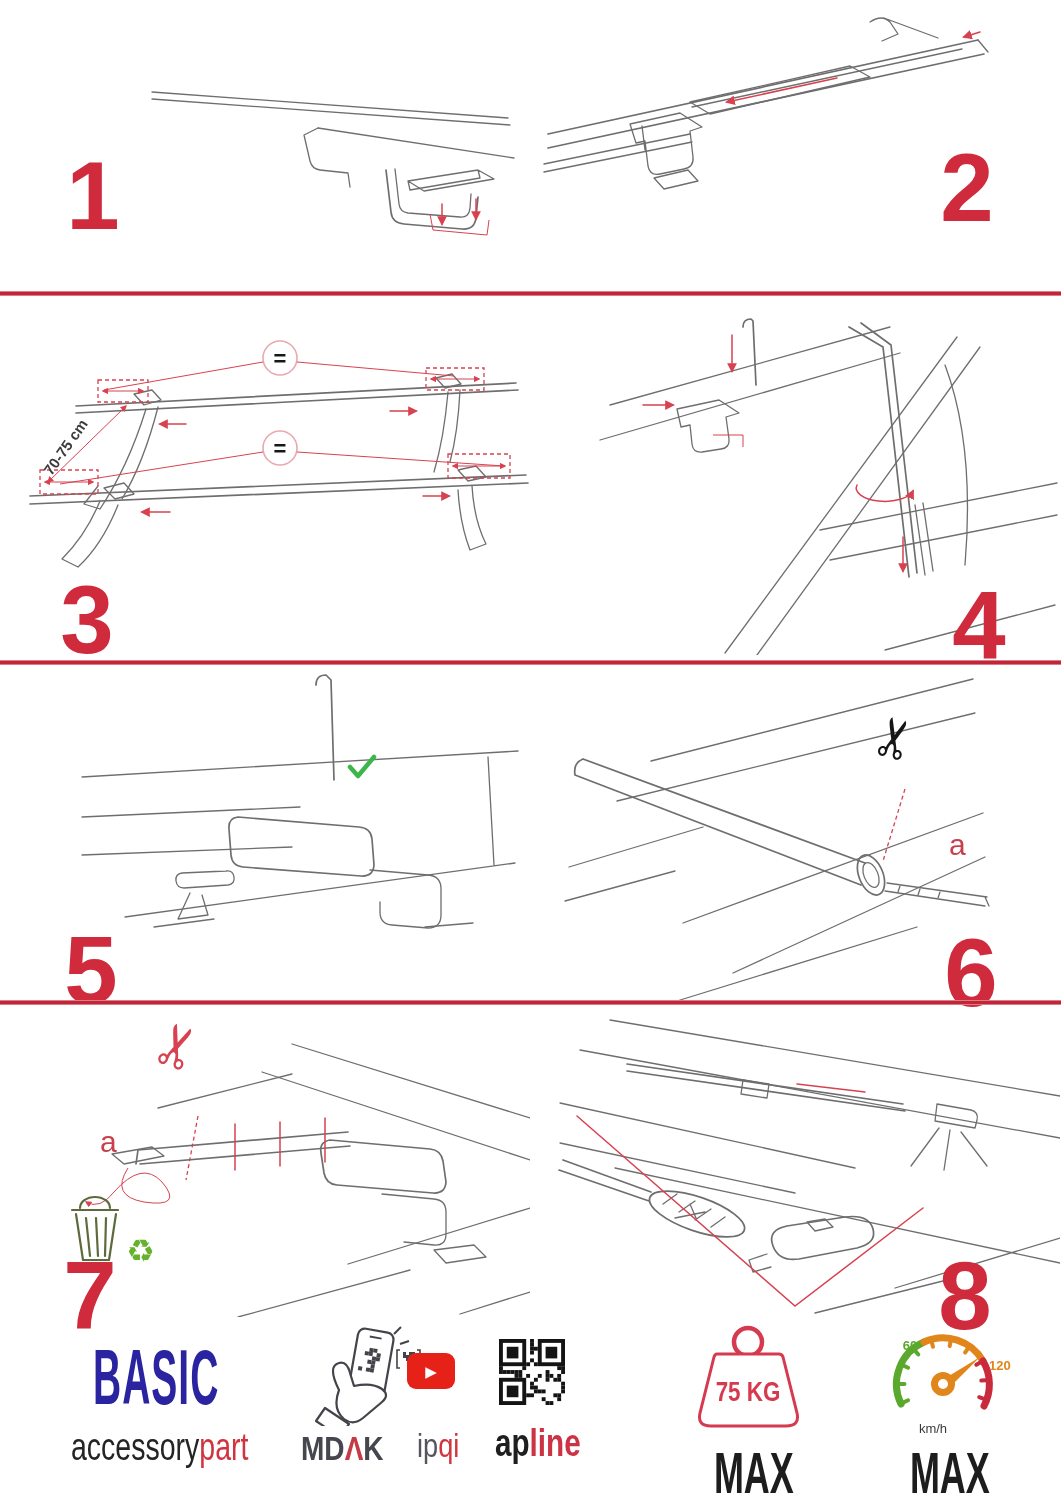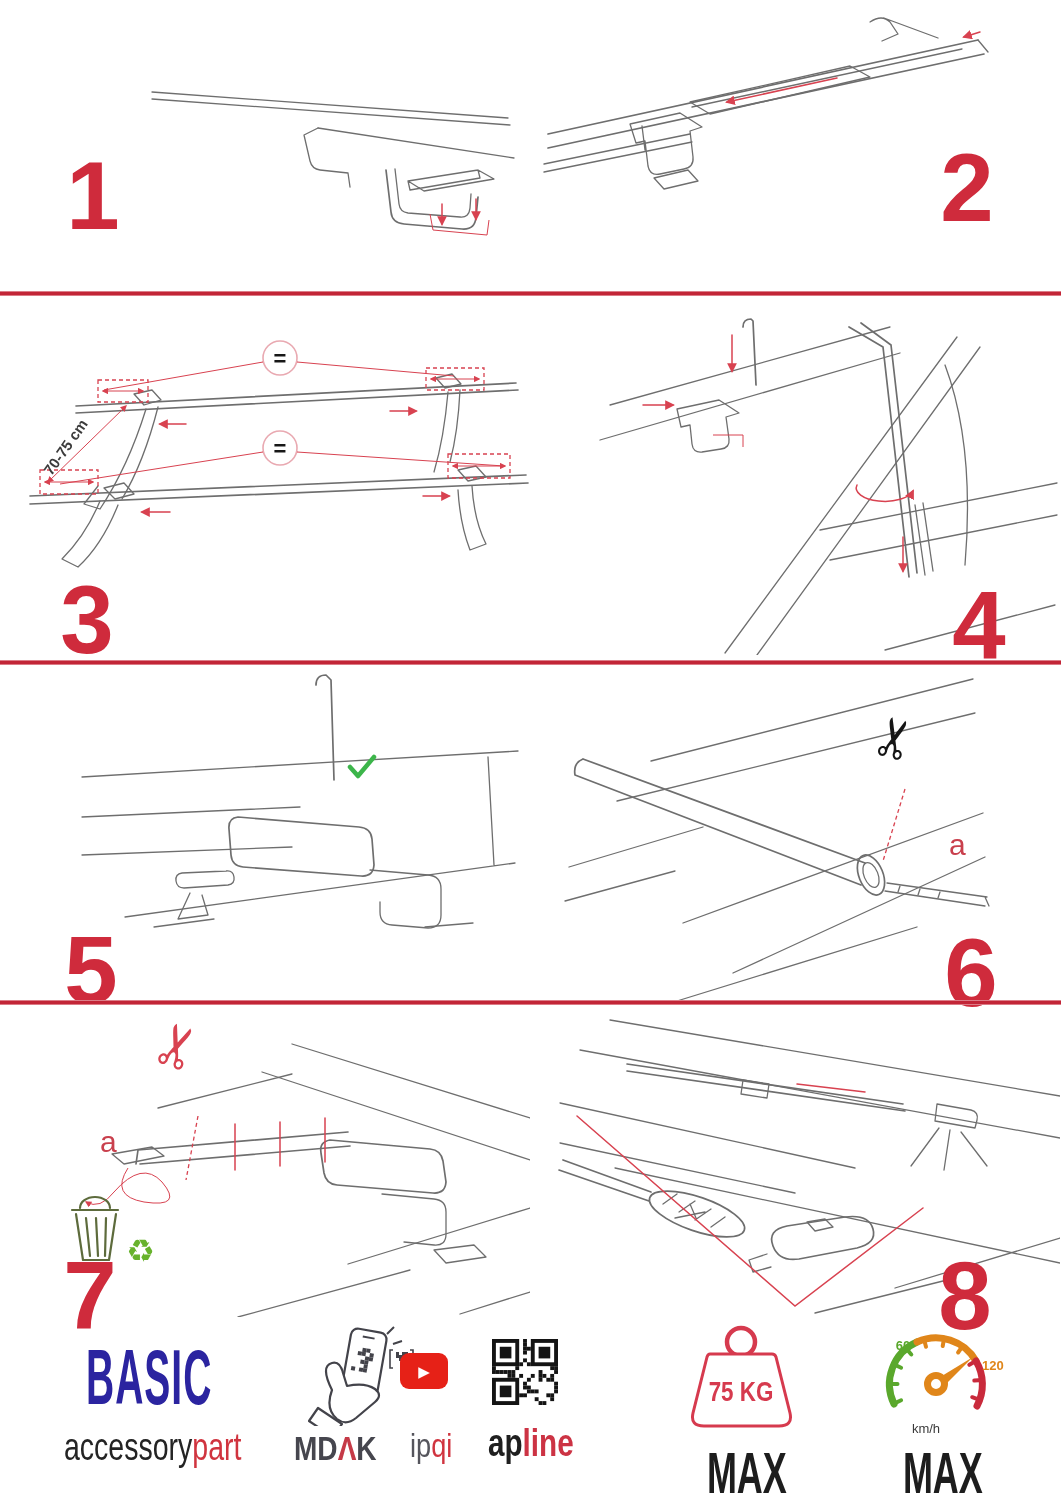--- a/index.html
+++ b/index.html
@@ -17,21 +17,21 @@
   .r{stroke:#d84250;fill:none;stroke-width:1.5;stroke-linecap:round;}
   .rthin{stroke:#d84250;fill:none;stroke-width:1;}
   .rdash{stroke:#d84250;fill:none;stroke-width:1.3;stroke-dasharray:4 3;}
   .pink{stroke:#e9a9b1;fill:#ffffff;stroke-width:1.6;}
   .eq{font-size:22px;font-weight:bold;fill:#171717;}
   .atxt{font-size:30px;fill:#c9404d;}
   .dimtxt{font-size:15px;font-weight:bold;fill:#3c3c3c;}
   .green{stroke:#3cb54a;fill:none;stroke-width:4.5;stroke-linecap:round;stroke-linejoin:round;}
   .trash{stroke:#5d6b3c;fill:none;stroke-width:2.2;stroke-linecap:round;stroke-linejoin:round;}
   
-  .footer{position:absolute;left:0;top:1320px;width:940px;height:180px;}
+  .footer{position:absolute;left:7px;top:1320px;width:940px;height:180px;}
   .footer *{position:absolute;}
   .brand-title{left:86px;top:18px;font-size:78px;font-weight:bold;line-height:1;
     letter-spacing:2px;color:#2b24a0;transform:scaleX(0.5);transform-origin:left top;display:block;}
   .brand-sub{left:64px;top:106px;font-size:38px;line-height:1.15;letter-spacing:0;
     transform:scaleX(0.75);transform-origin:left top;display:block;white-space:nowrap;}
   .brand-sub .blk{position:static;color:#242424;}
   .brand-sub .red{position:static;color:#d0343f;}
   .logo-mdak{left:294px;top:112px;font-size:33px;font-weight:bold;line-height:1;
     transform:scaleX(0.85);transform-origin:left top;white-space:nowrap;}
   .logo-mdak .gy{position:static;color:#46464e;}

